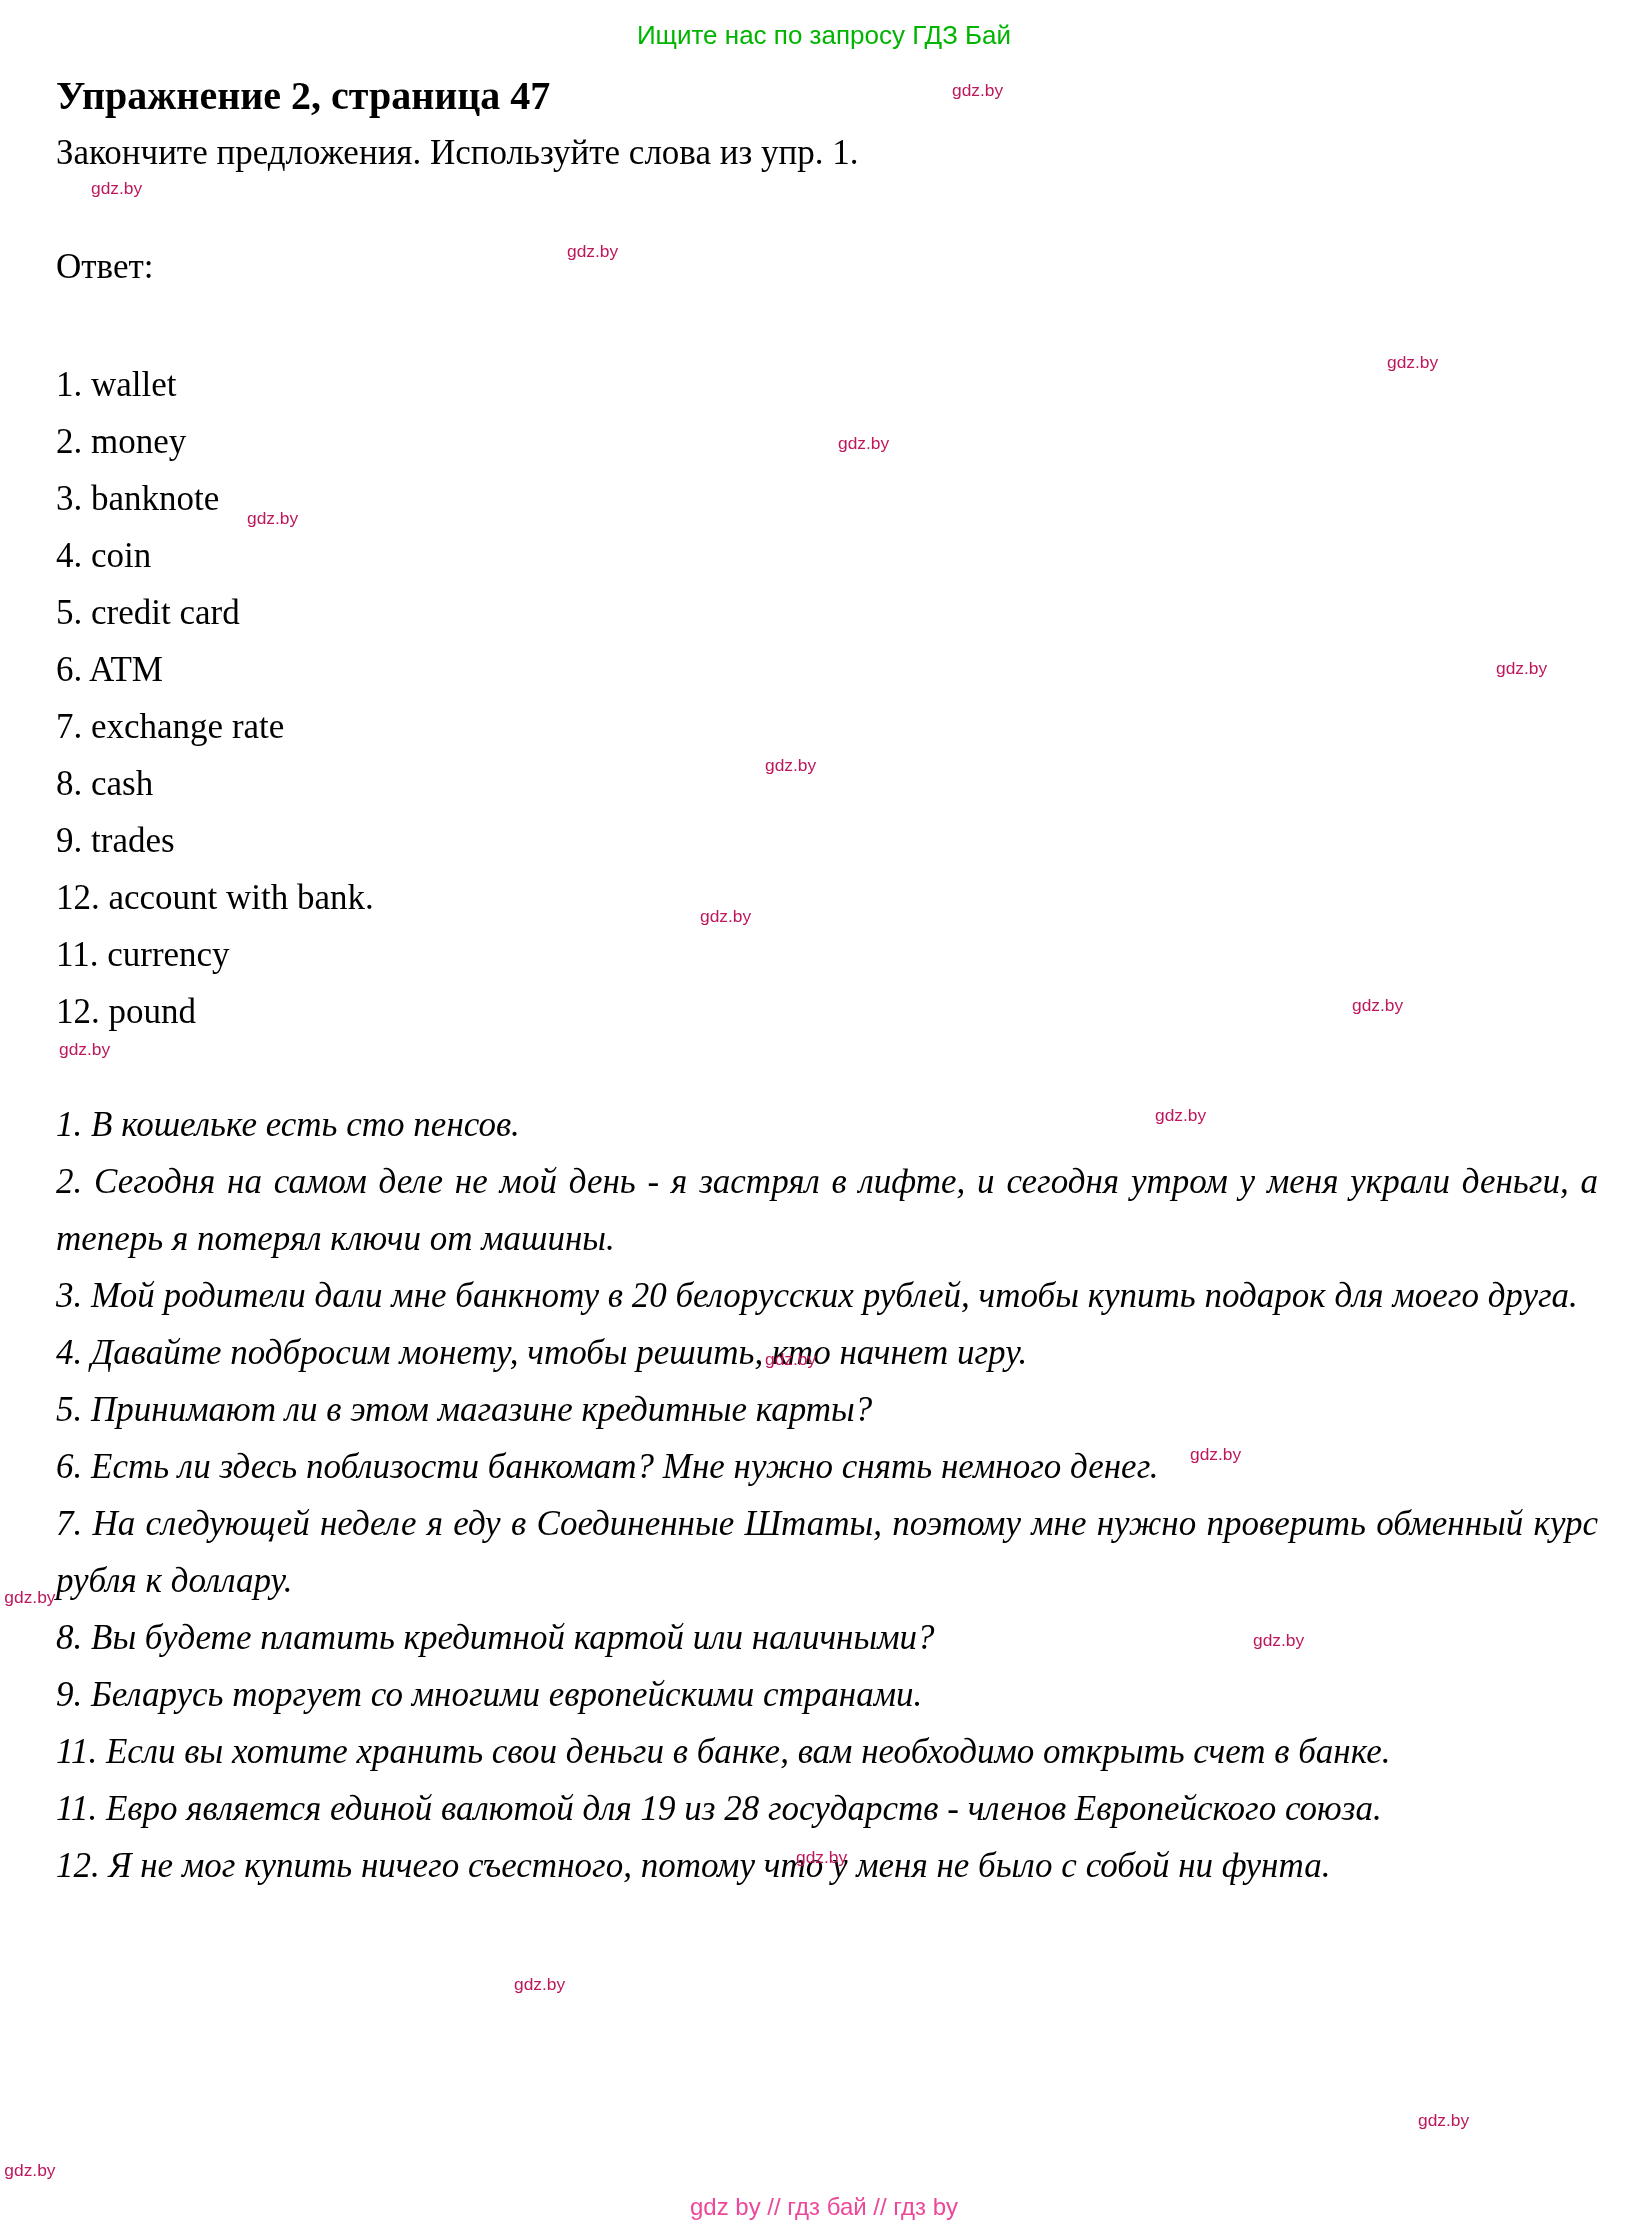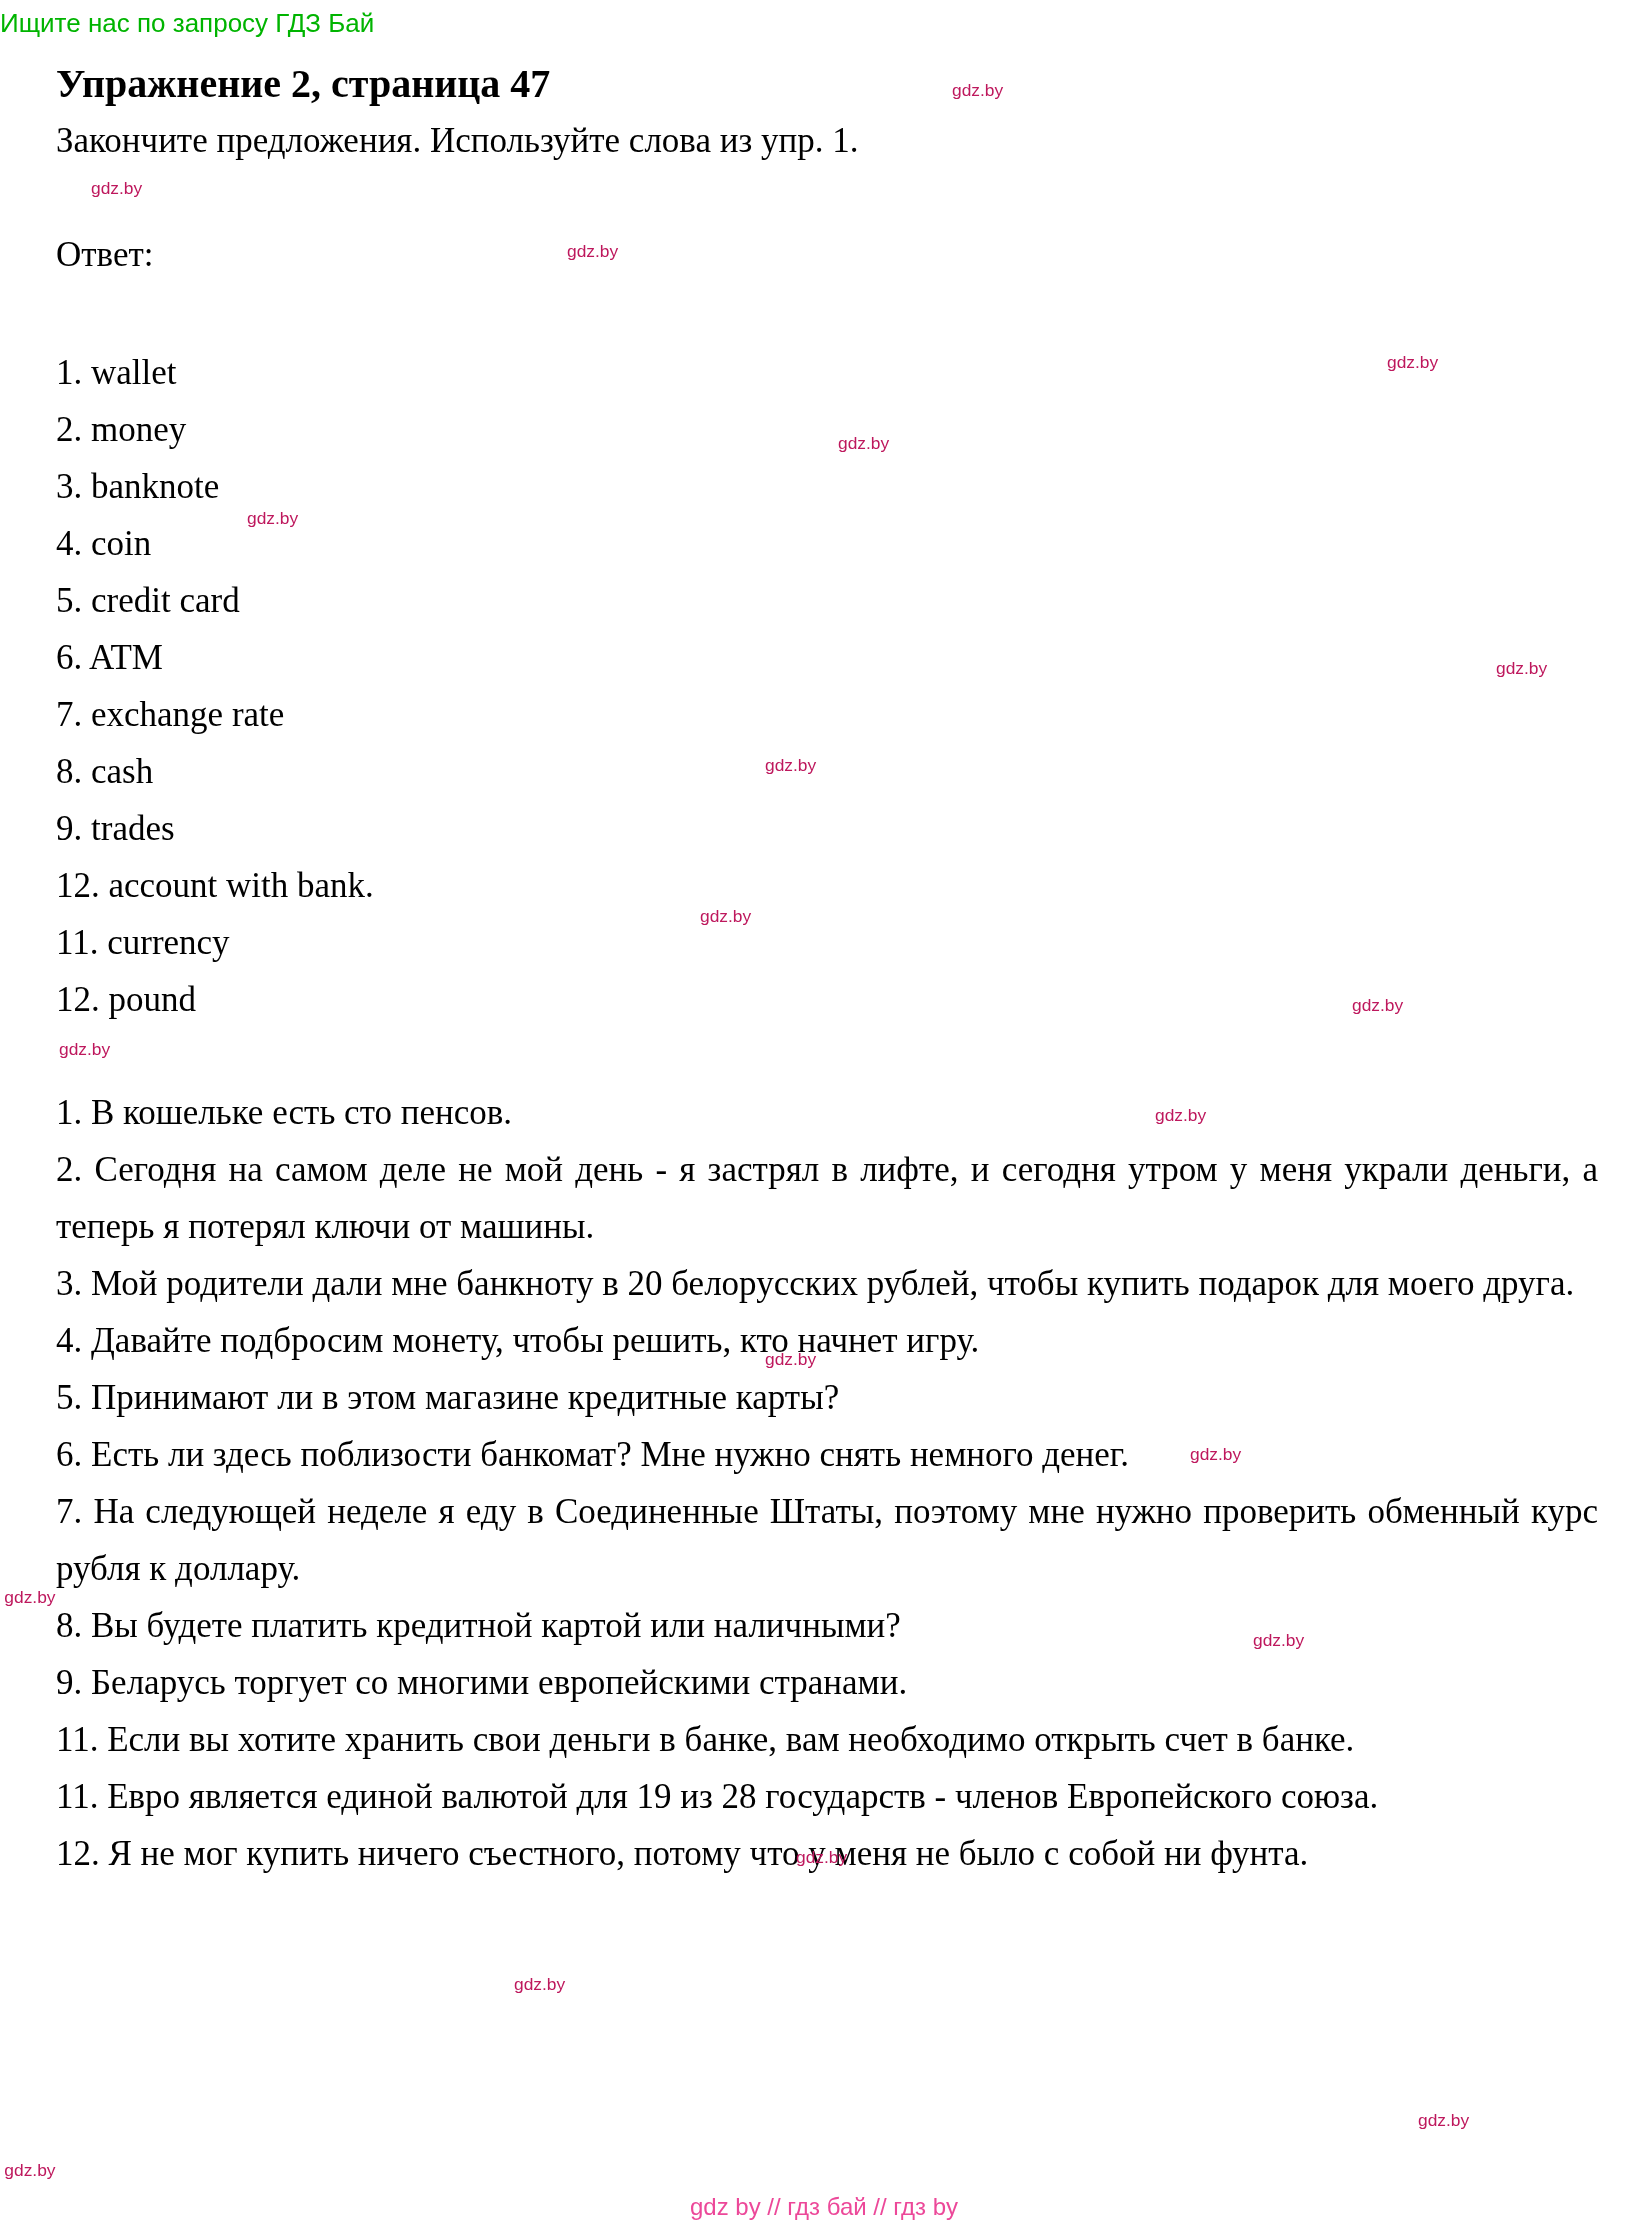--- a/index.html
+++ b/index.html
@@ -10,22 +10,22 @@
   .page {
     position: relative;
     width: 1648px;
     height: 2231px;
     background: #ffffff;
     color: #000000;
     font-family: "Liberation Serif", "DejaVu Serif", serif;
     overflow: hidden;
   }
   .banner-top {
-    padding-top: 8px;
-    text-align: left;
+    padding-top: 20px;
+    text-align: center;
     font-family: "Liberation Sans", "DejaVu Sans", sans-serif;
     font-size: 26px;
     color: #00b400;
   }
   .content {
     padding: 0 50px 0 56px;
   }
   .exercise-title {
     margin: 15.6px 0 0 0;
     font-size: 40px;
@@ -51,20 +51,21 @@
     margin: 0;
   }
   .answers-ru {
     margin-top: 56px;
     font-size: 35px;
     line-height: 57px;
   }
   .answers-ru p {
     margin: 0;
     text-align: justify;
+    font-style: italic;
   }
   .wm {
     position: absolute;
     font-family: "Liberation Sans", "DejaVu Sans", sans-serif;
     font-size: 17.4px;
     color: #be185d;
     white-space: nowrap;
   }
   .banner-bottom {
     position: absolute;

